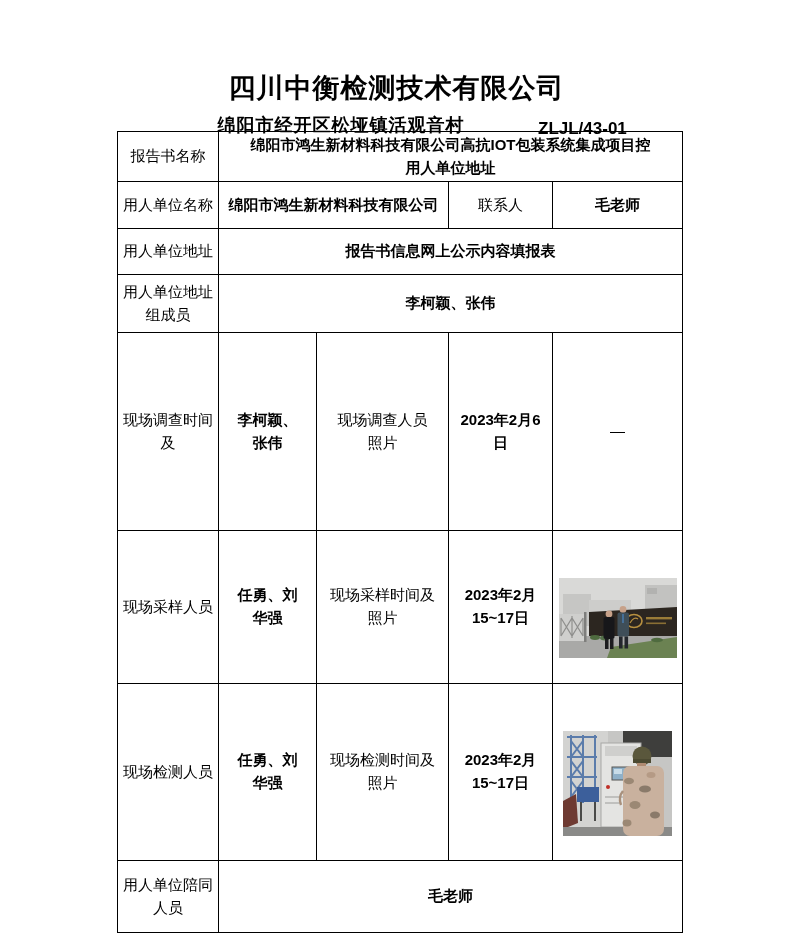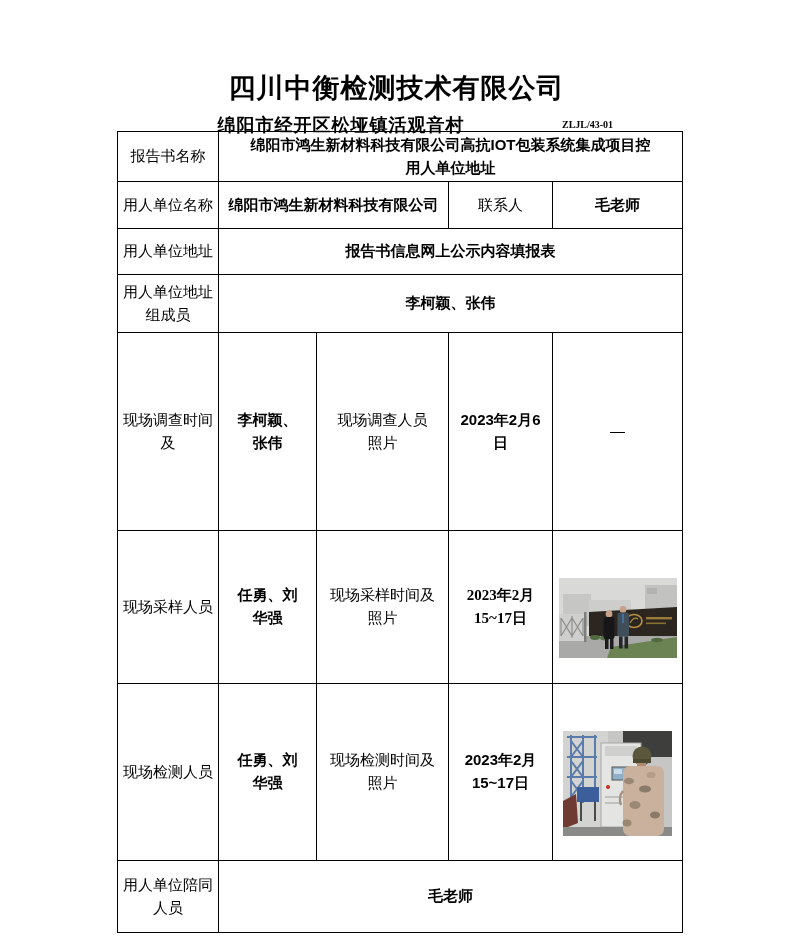--- a/index.html
+++ b/index.html
@@ -9,38 +9,38 @@
   }
   .doc-title{
     position:absolute;top:70px;left:0;width:793px;text-align:center;
     font-size:27px;font-weight:bold;letter-spacing:1px;
   }
   .doc-subtitle{
     position:absolute;top:113px;left:0;width:682px;text-align:center;
     font-size:18px;font-weight:bold;letter-spacing:1px;
   }
   .form-code{
-    position:absolute;top:119px;left:562px;
-    font-size:10px;font-weight:bold;letter-spacing:0px;font-family:Liberation Serif, serif;
+    position:absolute;top:119px;left:538px;
+    font-size:17px;font-weight:bold;letter-spacing:0px;
   }
   table.form{
     position:absolute;left:117px;top:131px;width:565px;
     border-collapse:collapse;table-layout:fixed;
   }
   table.form td{
     border:1.5px solid #000;
     text-align:center;vertical-align:middle;
     font-size:15px;line-height:1.5;
     padding:2px 4px;
     white-space:pre-line;
     overflow:hidden;
   }
   td.b{font-weight:bold;}
   tr.r1{height:47px;} tr.r2{height:47px;} tr.r3{height:46px;} tr.r4{height:58px;}
-  tr.r5{height:198px;} tr.r6{height:141px;font-family:Liberation Serif, serif;} tr.r7{height:125px;} tr.r8{height:72px;}
+  tr.r5{height:198px;} tr.r6{height:141px;} tr.r7{height:125px;} tr.r8{height:72px;}
   td.photo-cell{padding:0;}
   .photo{display:block;margin:0 auto;}
   .dash{font-weight:normal;}
 </style>
 </head>
 <body>
 
 <div class="page">
 
   <div class="doc-title">四川中衡检测技术有限公司</div>

